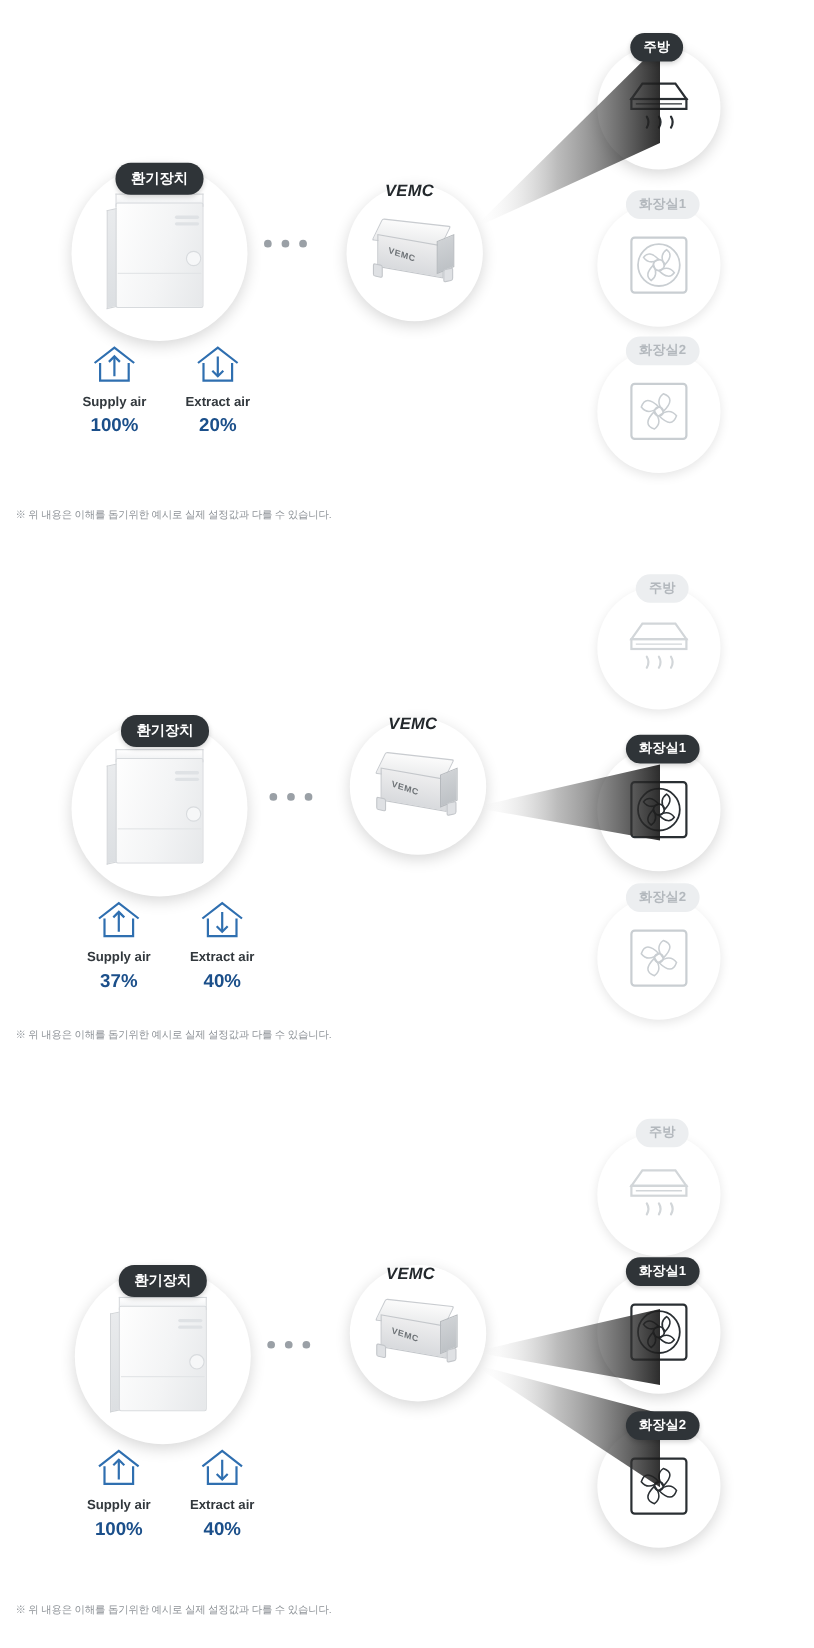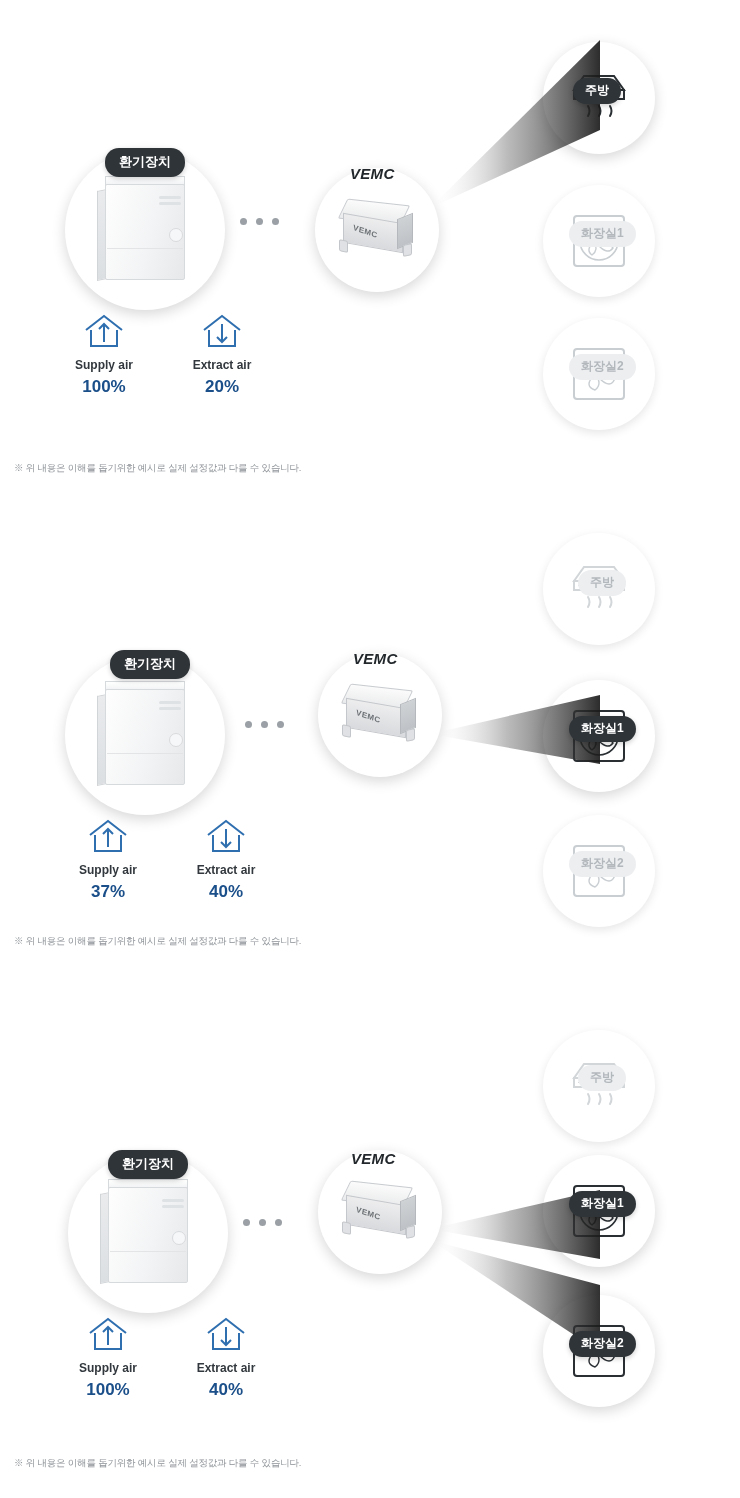--- a/index.html
+++ b/index.html
@@ -46,21 +46,21 @@
     text-align: center;
     white-space: nowrap;
     z-index: 6;
     box-shadow: 0 2px 5px rgba(0,0,0,0.18);
   }
   .label.dim {
     background: #eceef0;
     color: #b3b8bd;
     box-shadow: none;
   }
-  .label.small { font-size: 12px; padding: 4px 12px 5px 12px; margin-top: 48px; }
+  .label.small { font-size: 12px; padding: 4px 12px 5px 12px; }
 
   
   .beam {
     position: absolute;
     z-index: 1;
     pointer-events: none;
   }
 
   
   .dots {
@@ -148,21 +148,21 @@
     letter-spacing: .4px;
   }
 
   
   .ico { display:block; }
 
   
   .stats {
     position: absolute;
     display: flex;
-    gap: 34px;
+    gap: 10px;
     z-index: 5;
   }
   .stat { width: 84px; text-align: center; }
   .stat .house { height: 42px; display: flex; align-items: flex-end; justify-content: center; }
   .stat .cap {
     font-size: 12px; color: #32383d; margin-top: 6px; font-weight: bold;
   }
   .stat .val {
     font-size: 17px; color: #1b4f8a; font-weight: bold; margin-top: 5px;
   }

